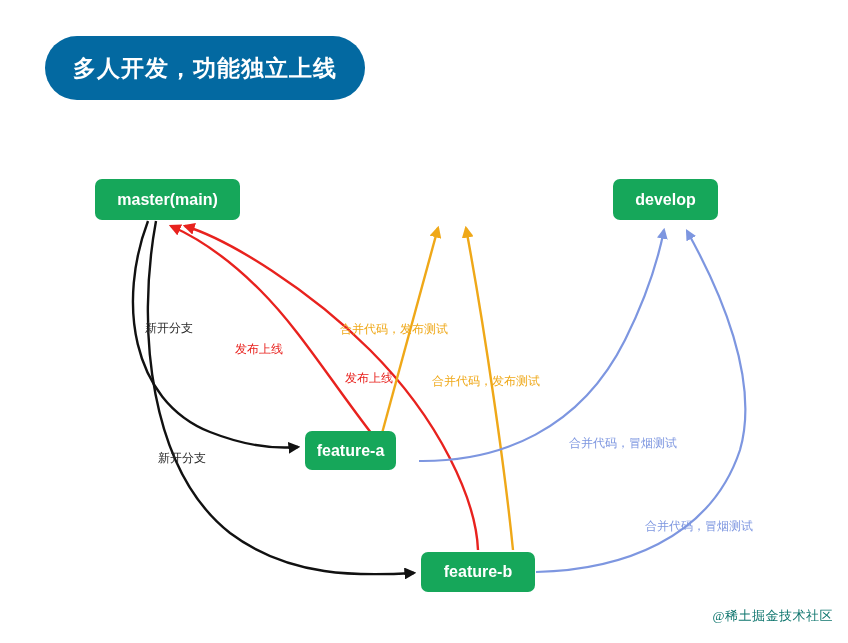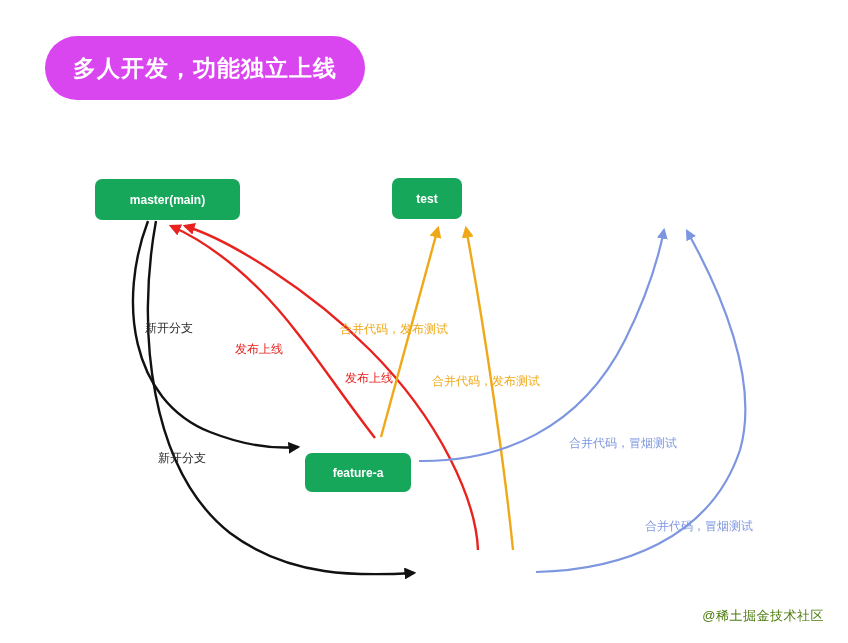--- a/index.html
+++ b/index.html
@@ -29,21 +29,21 @@
     height: 643px;
     pointer-events: none;
   }
   
   .title-pill {
     position: absolute;
     left: 45px;
     top: 36px;
     width: 320px;
     height: 64px;
-    background: #d946ef;
+    background: #0369a1;
     border-radius: 34px;
     display: flex;
     align-items: center;
     justify-content: center;
   }
   .title-pill .title-text {
     color: #ffffff;
     font-size: 23px;
     font-weight: bold;
     letter-spacing: 1px;
@@ -55,48 +55,49 @@
     background: #16a75a;
     border-radius: 7px;
     display: flex;
     align-items: center;
     justify-content: center;
     box-sizing: border-box;
   }
   .node .node-label {
     color: #ffffff;
     font-weight: bold;
-    font-size: 12px;
+    font-size: 16px;
     white-space: nowrap;
   }
   #node-master { left: 95px;  top: 179px; width: 145px; height: 41px; }
   #node-test   { left: 392px; top: 178px; width: 70px;  height: 41px; }
   #node-develop{ left: 613px; top: 179px; width: 105px; height: 41px; }
-  #node-feature-a { left: 305px; top: 453px; width: 106px; height: 39px; }
+  #node-feature-a { left: 305px; top: 431px; width: 91px; height: 39px; }
   #node-feature-b { left: 421px; top: 552px; width: 114px; height: 40px; }
   
   .edge-label {
     position: absolute;
     font-size: 12px;
     white-space: nowrap;
     line-height: 1;
   }
   .lbl-black  { color: #2b2b2b; }
   .lbl-red    { color: #e8221e; margin-left: 16px; }
   .lbl-orange { color: #efa818; }
   .lbl-blue   { color: #7d96e0; margin-top: 44px; }
   
   .watermark {
     position: absolute;
-    right: 24px;
+    right: 15px;
     bottom: 18px;
     font-size: 13px;
-    color: #4d7c0f;
+    color: #0f766e;
     white-space: nowrap;
     letter-spacing: 0.5px;
+    font-family: Liberation Serif, serif;
   }
 </style>
 </head>
 <body>
 
 <div id="canvas">
 
   <svg class="edges" viewBox="0 0 848 643" width="848" height="643" xmlns="http://www.w3.org/2000/svg">
     <defs>
       <marker id="arrow-black" viewBox="0 0 10 10" refX="8" refY="5" markerWidth="5" markerHeight="5" orient="auto-start-reverse">
@@ -131,29 +132,32 @@
   </svg>
 
   <div class="title-pill">
     <span class="title-text">多人开发，功能独立上线</span>
   </div>
 
   <div class="node" id="node-master">
     <span class="node-label">master(main)</span>
   </div>
 
-  <div class="node" id="node-test">
-    <span class="node-label">test</span>
+
+  <div class="node" id="node-develop">
+    <span class="node-label">develop</span>
   </div>
-
 
   <div class="node" id="node-feature-a">
     <span class="node-label">feature-a</span>
   </div>
 
+  <div class="node" id="node-feature-b">
+    <span class="node-label">feature-b</span>
+  </div>
 
   <div class="edge-label lbl-black" style="left:145px; top:322px;">新开分支</div>
 
   <div class="edge-label lbl-black" style="left:158px; top:452px;">新开分支</div>
 
   <div class="edge-label lbl-red" style="left:219px; top:343px;">发布上线</div>
 
   <div class="edge-label lbl-red" style="left:329px; top:372px;">发布上线</div>
 
   <div class="edge-label lbl-orange" style="left:340px; top:323px;">合并代码，发布测试</div>

